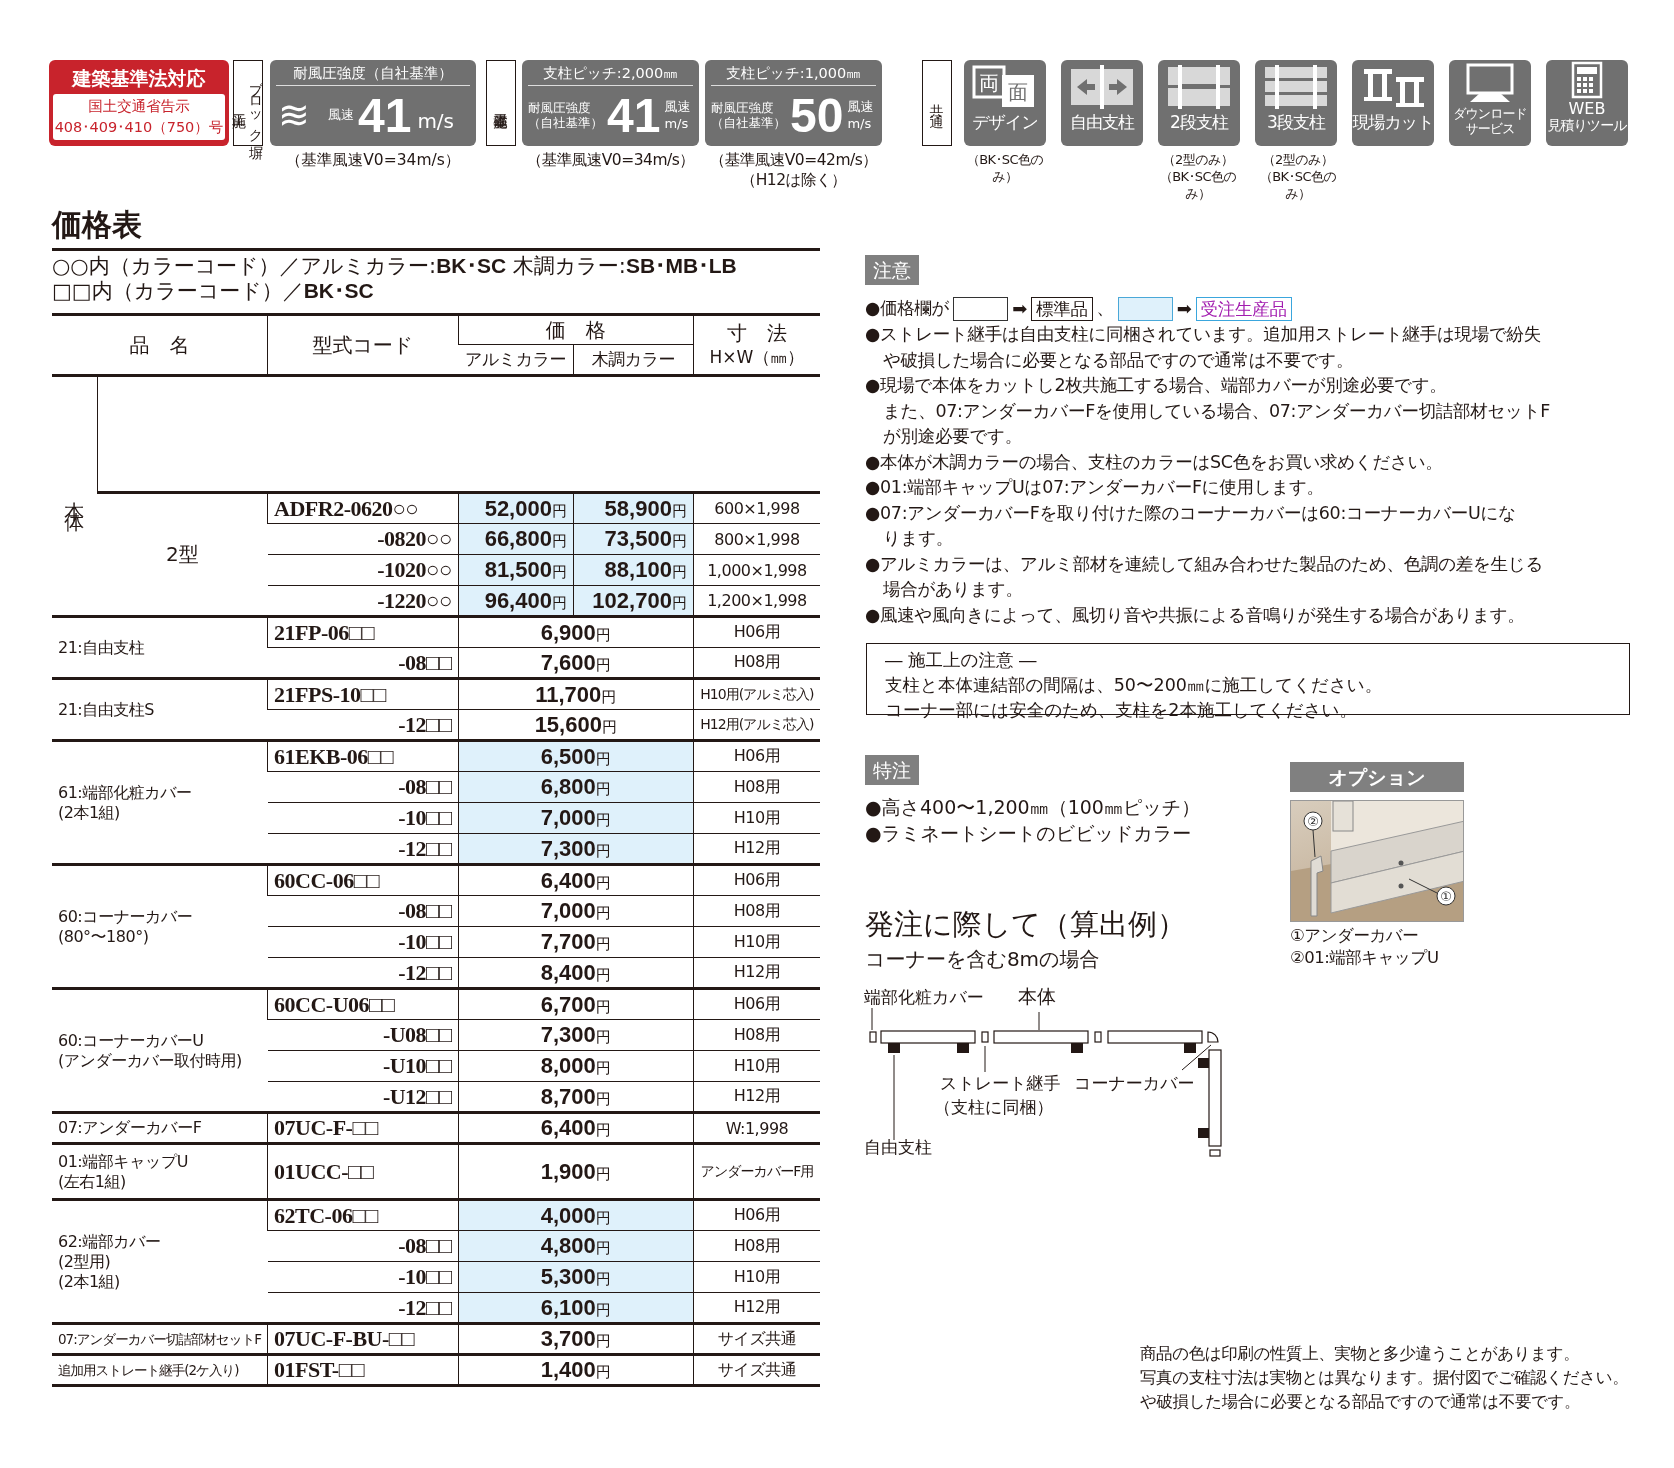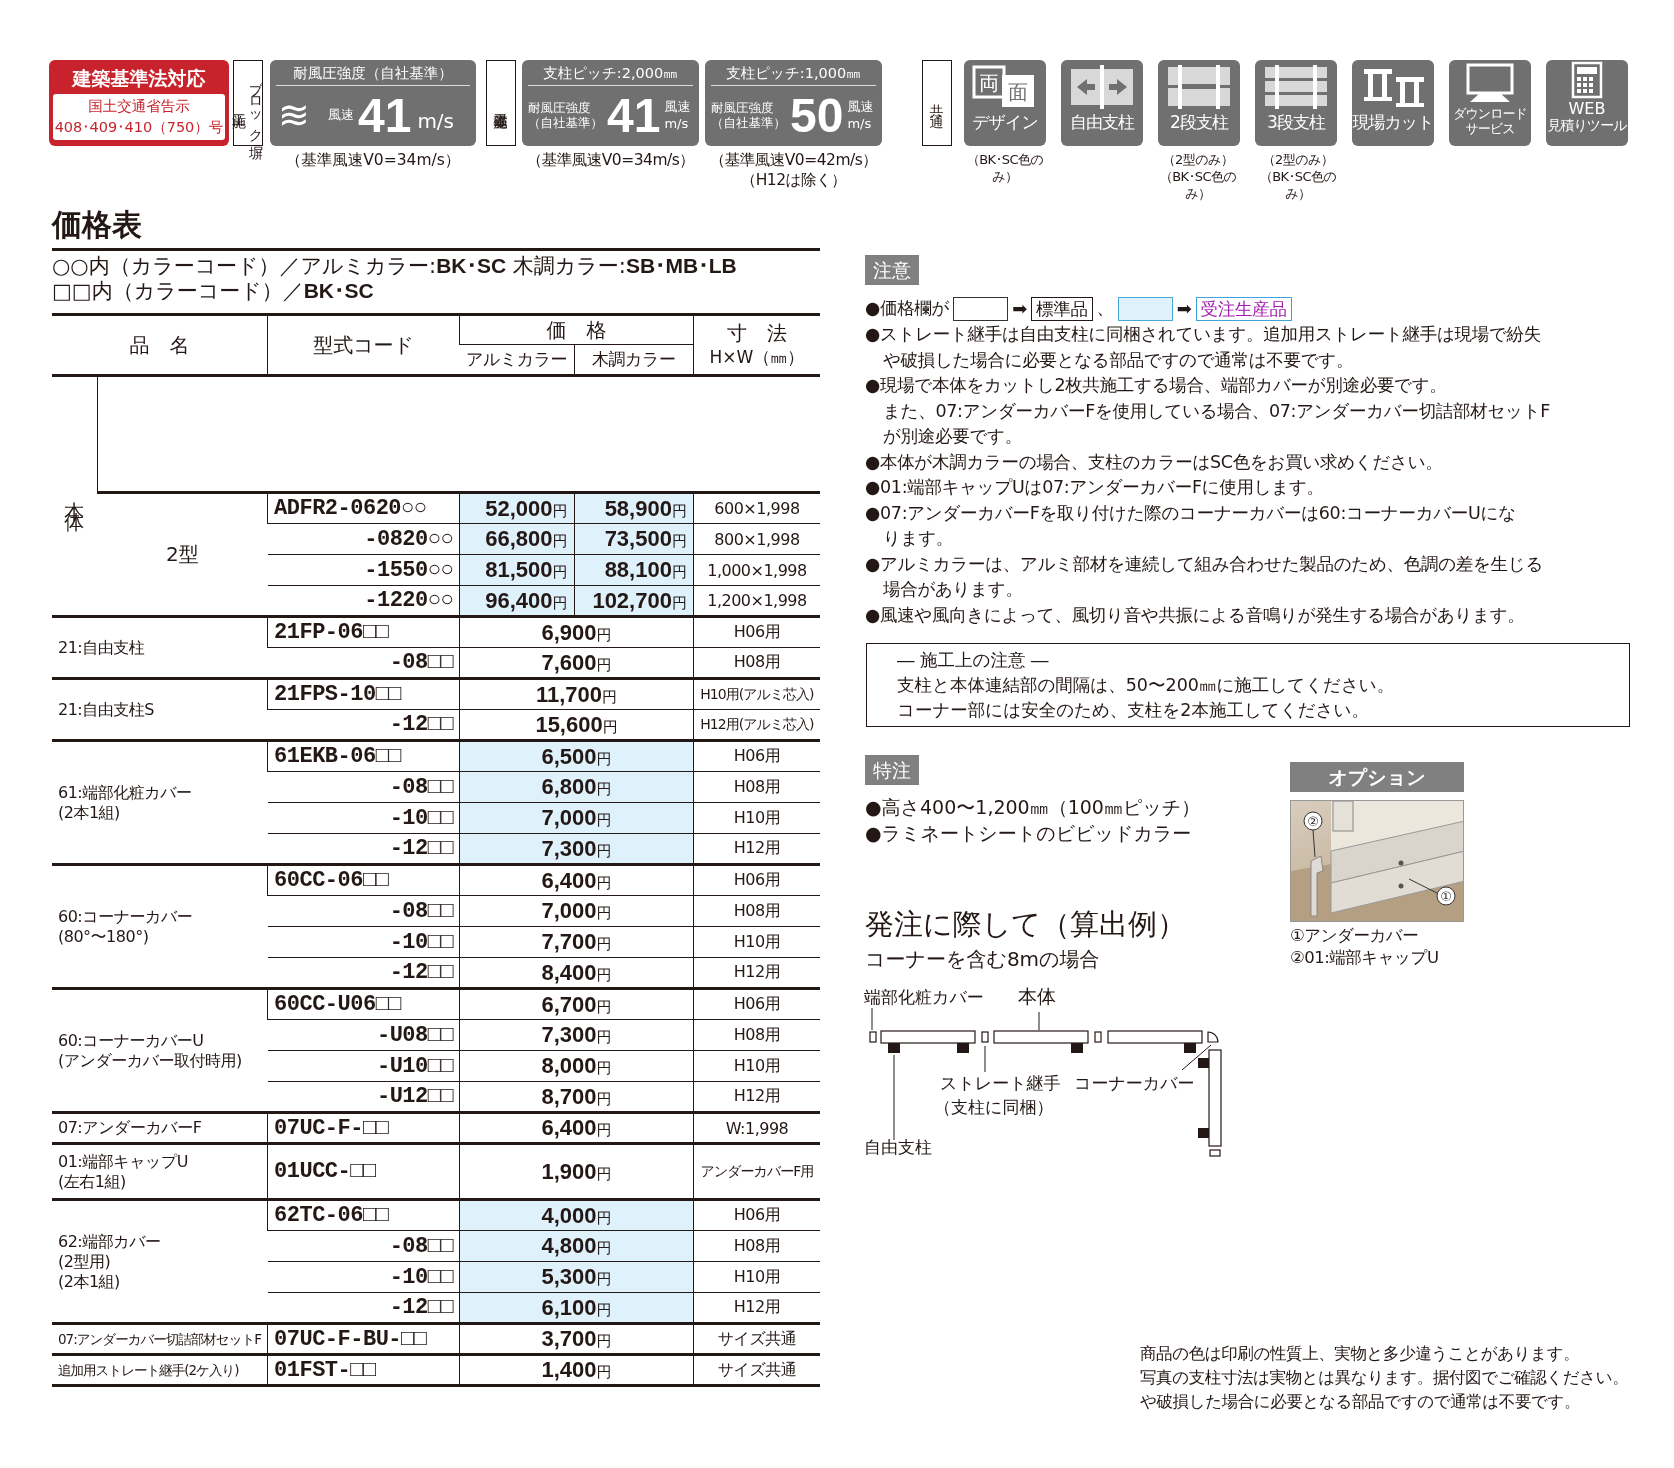--- a/index.html
+++ b/index.html
@@ -20,41 +20,41 @@
 .icap{font-size:13px;text-align:center;line-height:17px;letter-spacing:-0.5px}
 
 .title{left:52px;top:205px;font-size:30px;font-weight:bold}
 .hr{left:52px;width:768px;height:3px;background:#231815}
 .legend{left:52px;font-size:21px;line-height:24px;white-space:nowrap}
 .legend b{font-family:"Liberation Sans",sans-serif}
 table.pt{position:absolute;left:52px;top:313px;width:768px;border-collapse:collapse;font-size:17px}
 .pt td,.pt th{border-left:1.5px solid #231815;border-bottom:1.5px solid #231815;height:31px;padding:0 6px;font-weight:normal}
 .pt td:first-child,.pt th:first-child{border-left:none}
 .pt .thick{border-top:3px solid #231815}
-.pt .code{font-family:Liberation Mono, monospace;font-weight:bold;font-size:22px;text-align:right;white-space:nowrap;letter-spacing:-0.5px}
+.pt .code{font-family:Liberation Serif, serif;font-weight:bold;font-size:22px;text-align:right;white-space:nowrap;letter-spacing:-0.5px}
 .pt .code.l{text-align:left}
 .pt .pr{font-family:"Liberation Sans",sans-serif;font-weight:bold;font-size:22px;text-align:center;white-space:nowrap}
 .pt .pr.r{text-align:right}
 .pt .pr small{font-weight:normal;font-size:15px}
 .pt .blue{background:#dff1fb}
 .pt .dim{text-align:center;font-size:16px;white-space:nowrap;letter-spacing:-0.5px}
 .pt .nm{font-size:16px;line-height:20px;vertical-align:middle;letter-spacing:-0.5px}
 .pt .nm.sm{font-size:13.5px;letter-spacing:-1px;white-space:nowrap}
 .pt .dash{border-bottom:1.5px dashed #231815}
 .pt th{font-size:20px;text-align:center}
 .pt th.s{font-size:17px;letter-spacing:-0.5px}
 
 .tag{background:#808080;color:#fff;font-size:19px;padding:2px 8px;line-height:26px}
 .notes{left:865px;top:295px;font-size:17.5px;line-height:25.5px;width:770px;letter-spacing:-0.3px}
 .notes .in{padding-left:18px}
 .sq{display:inline-block;width:55px;height:24px;border:1.5px solid #333;vertical-align:middle}
 .sq.b{background:#dff1fb;border-color:#4aa8d8}
 .lbl{display:inline-block;border:1.5px solid #231815;padding:0 4px;line-height:22px}
 .lbl.b{border-color:#3aa6dd;color:#a21caf}
-.box{left:866px;top:643px;width:764px;height:84px;border:1.5px solid #231815;padding:4px 30px;font-size:17.5px;line-height:25px}
+.box{left:866px;top:643px;width:764px;height:72px;border:1.5px solid #231815;padding:4px 18px;font-size:17.5px;line-height:25px}
 .sp{left:865px;font-size:19px;line-height:26px}
 .h2{left:865px;top:905px;font-size:29px;font-weight:normal}
 .opt{left:1290px;top:762px;width:174px;height:30px;background:#808080;color:#fff;font-size:19px;text-align:center;line-height:30px;font-weight:bold}
 .photo{left:1290px;top:800px;width:174px;height:122px;border:1px solid #999;background:linear-gradient(160deg,#d8cdbd 0%,#c6b49d 60%,#b39c80 100%);overflow:hidden}
 .ocap{left:1290px;top:925px;font-size:16.5px;line-height:22px;letter-spacing:-0.5px}
 .foot{left:1140px;top:1342px;font-size:16.5px;line-height:24px;letter-spacing:-0.4px}
 .dl{font-size:17px;white-space:nowrap}
 </style>
 </head>
 <body>
@@ -277,21 +277,21 @@
       <td class="pr r blue"><span>58,900</span><small>円</small></td>
       <td class="dim">600×1,998</td>
     </tr>
     <tr>
       <td class="code"><span>-0820○○</span></td>
       <td class="pr r blue"><span>66,800</span><small>円</small></td>
       <td class="pr r blue"><span>73,500</span><small>円</small></td>
       <td class="dim">800×1,998</td>
     </tr>
     <tr>
-      <td class="code"><span>-1550○○</span></td>
+      <td class="code"><span>-1020○○</span></td>
       <td class="pr r blue"><span>81,500</span><small>円</small></td>
       <td class="pr r blue"><span>88,100</span><small>円</small></td>
       <td class="dim">1,000×1,998</td>
     </tr>
     <tr>
       <td class="code"><span>-1220○○</span></td>
       <td class="pr r blue"><span>96,400</span><small>円</small></td>
       <td class="pr r blue"><span>102,700</span><small>円</small></td>
       <td class="dim">1,200×1,998</td>
     </tr>

